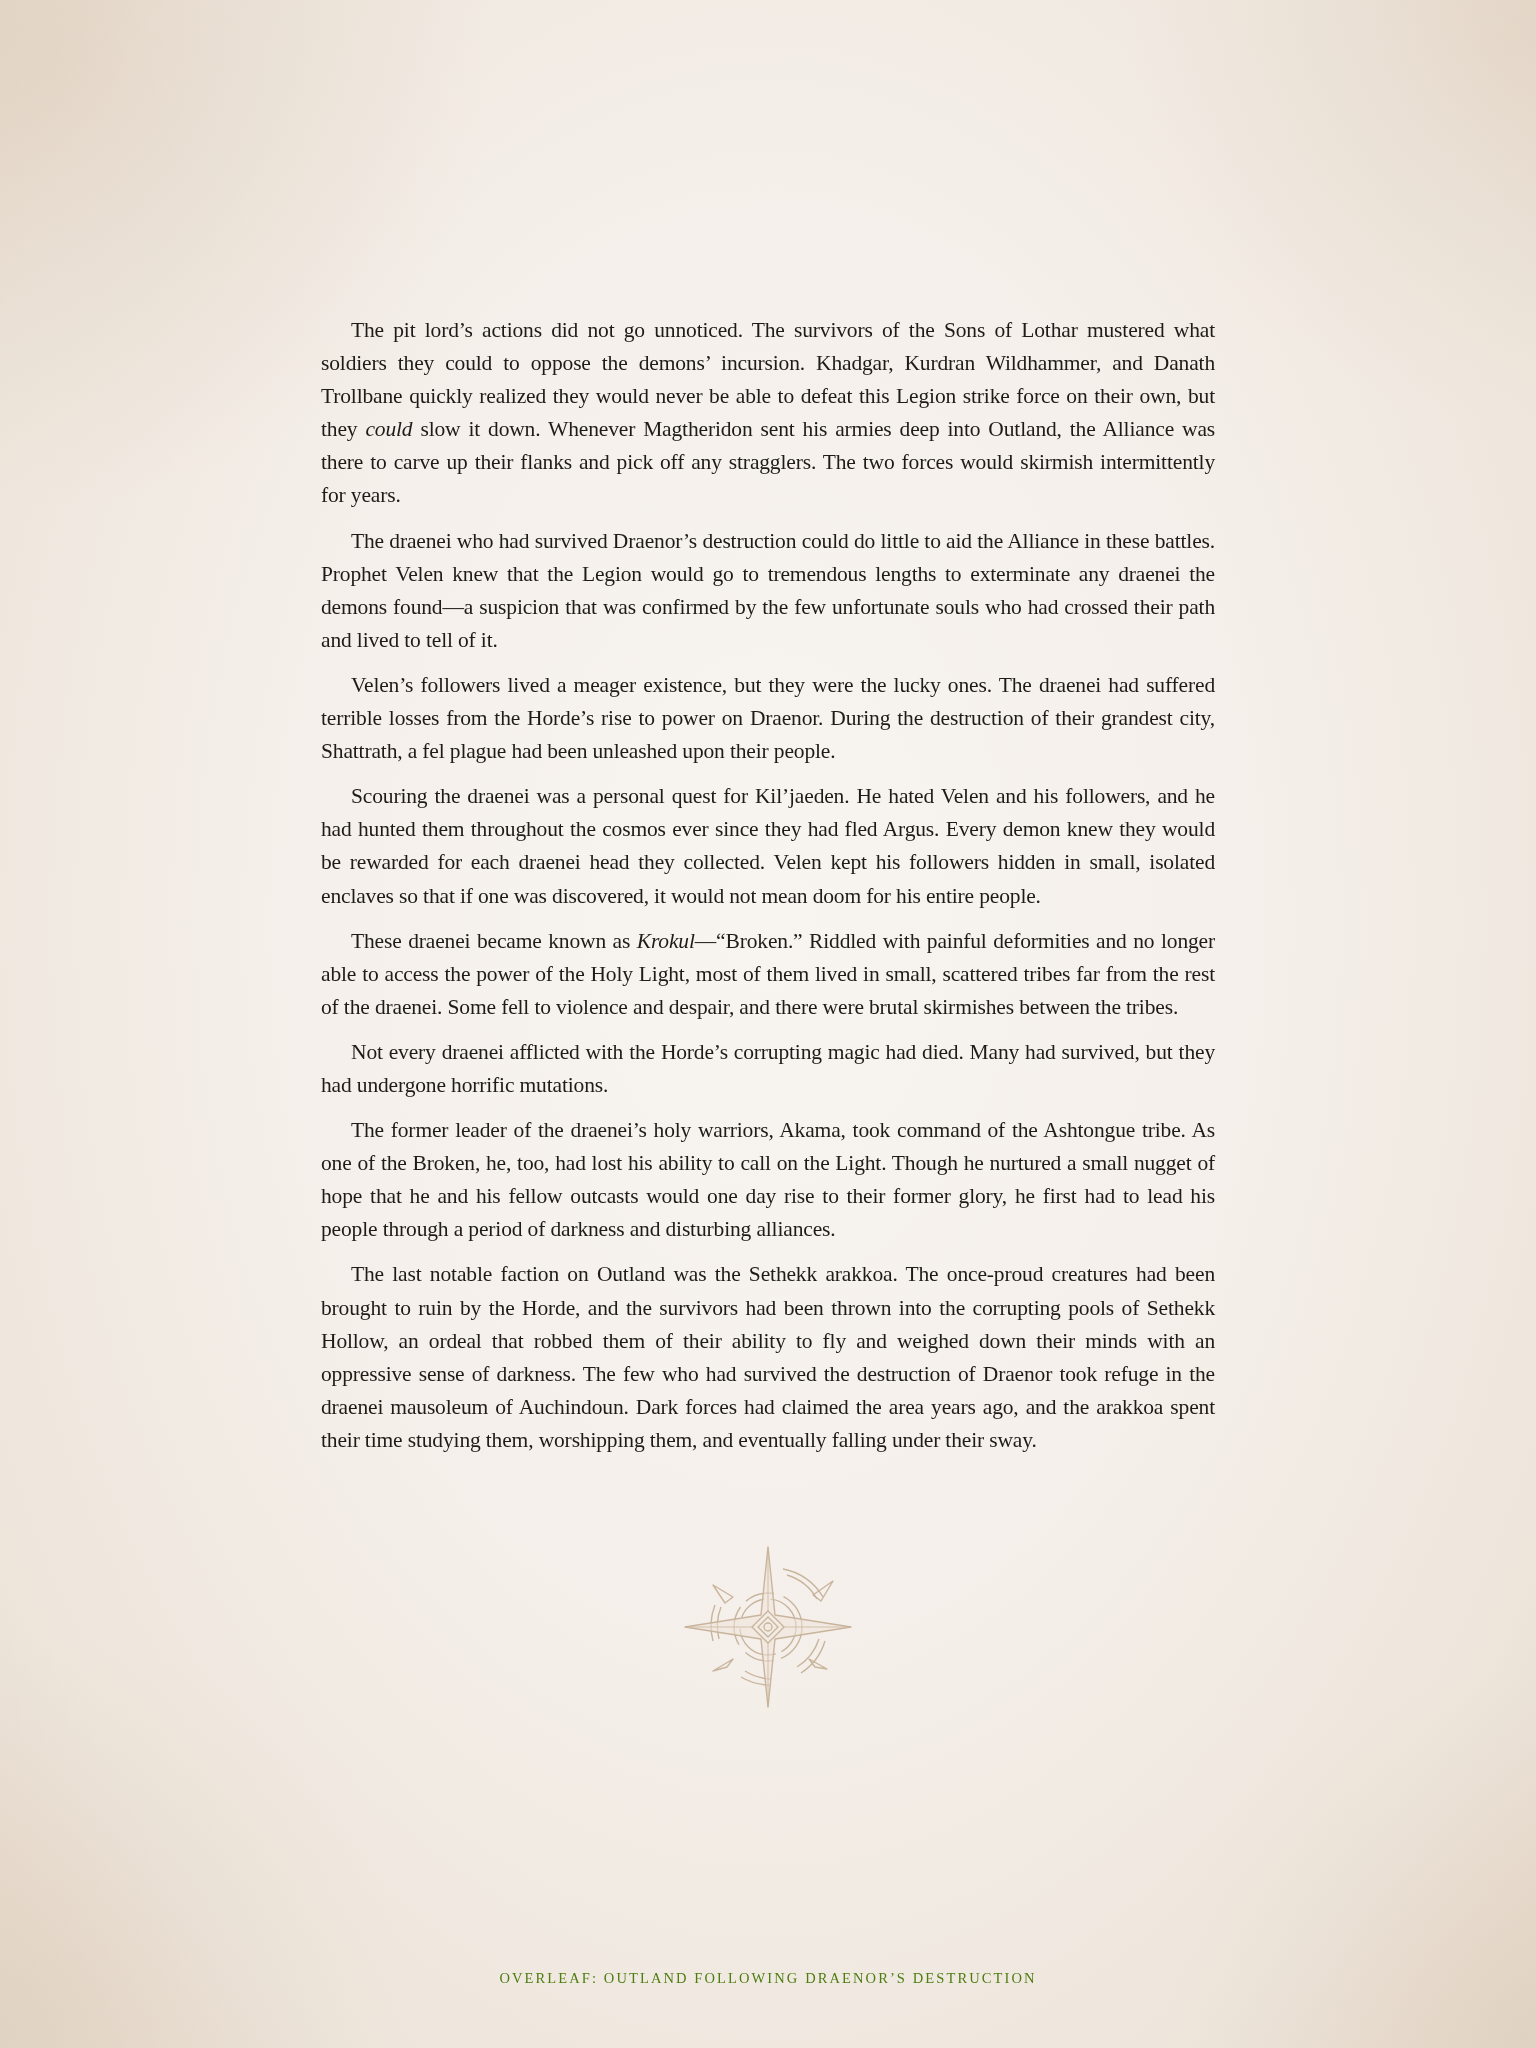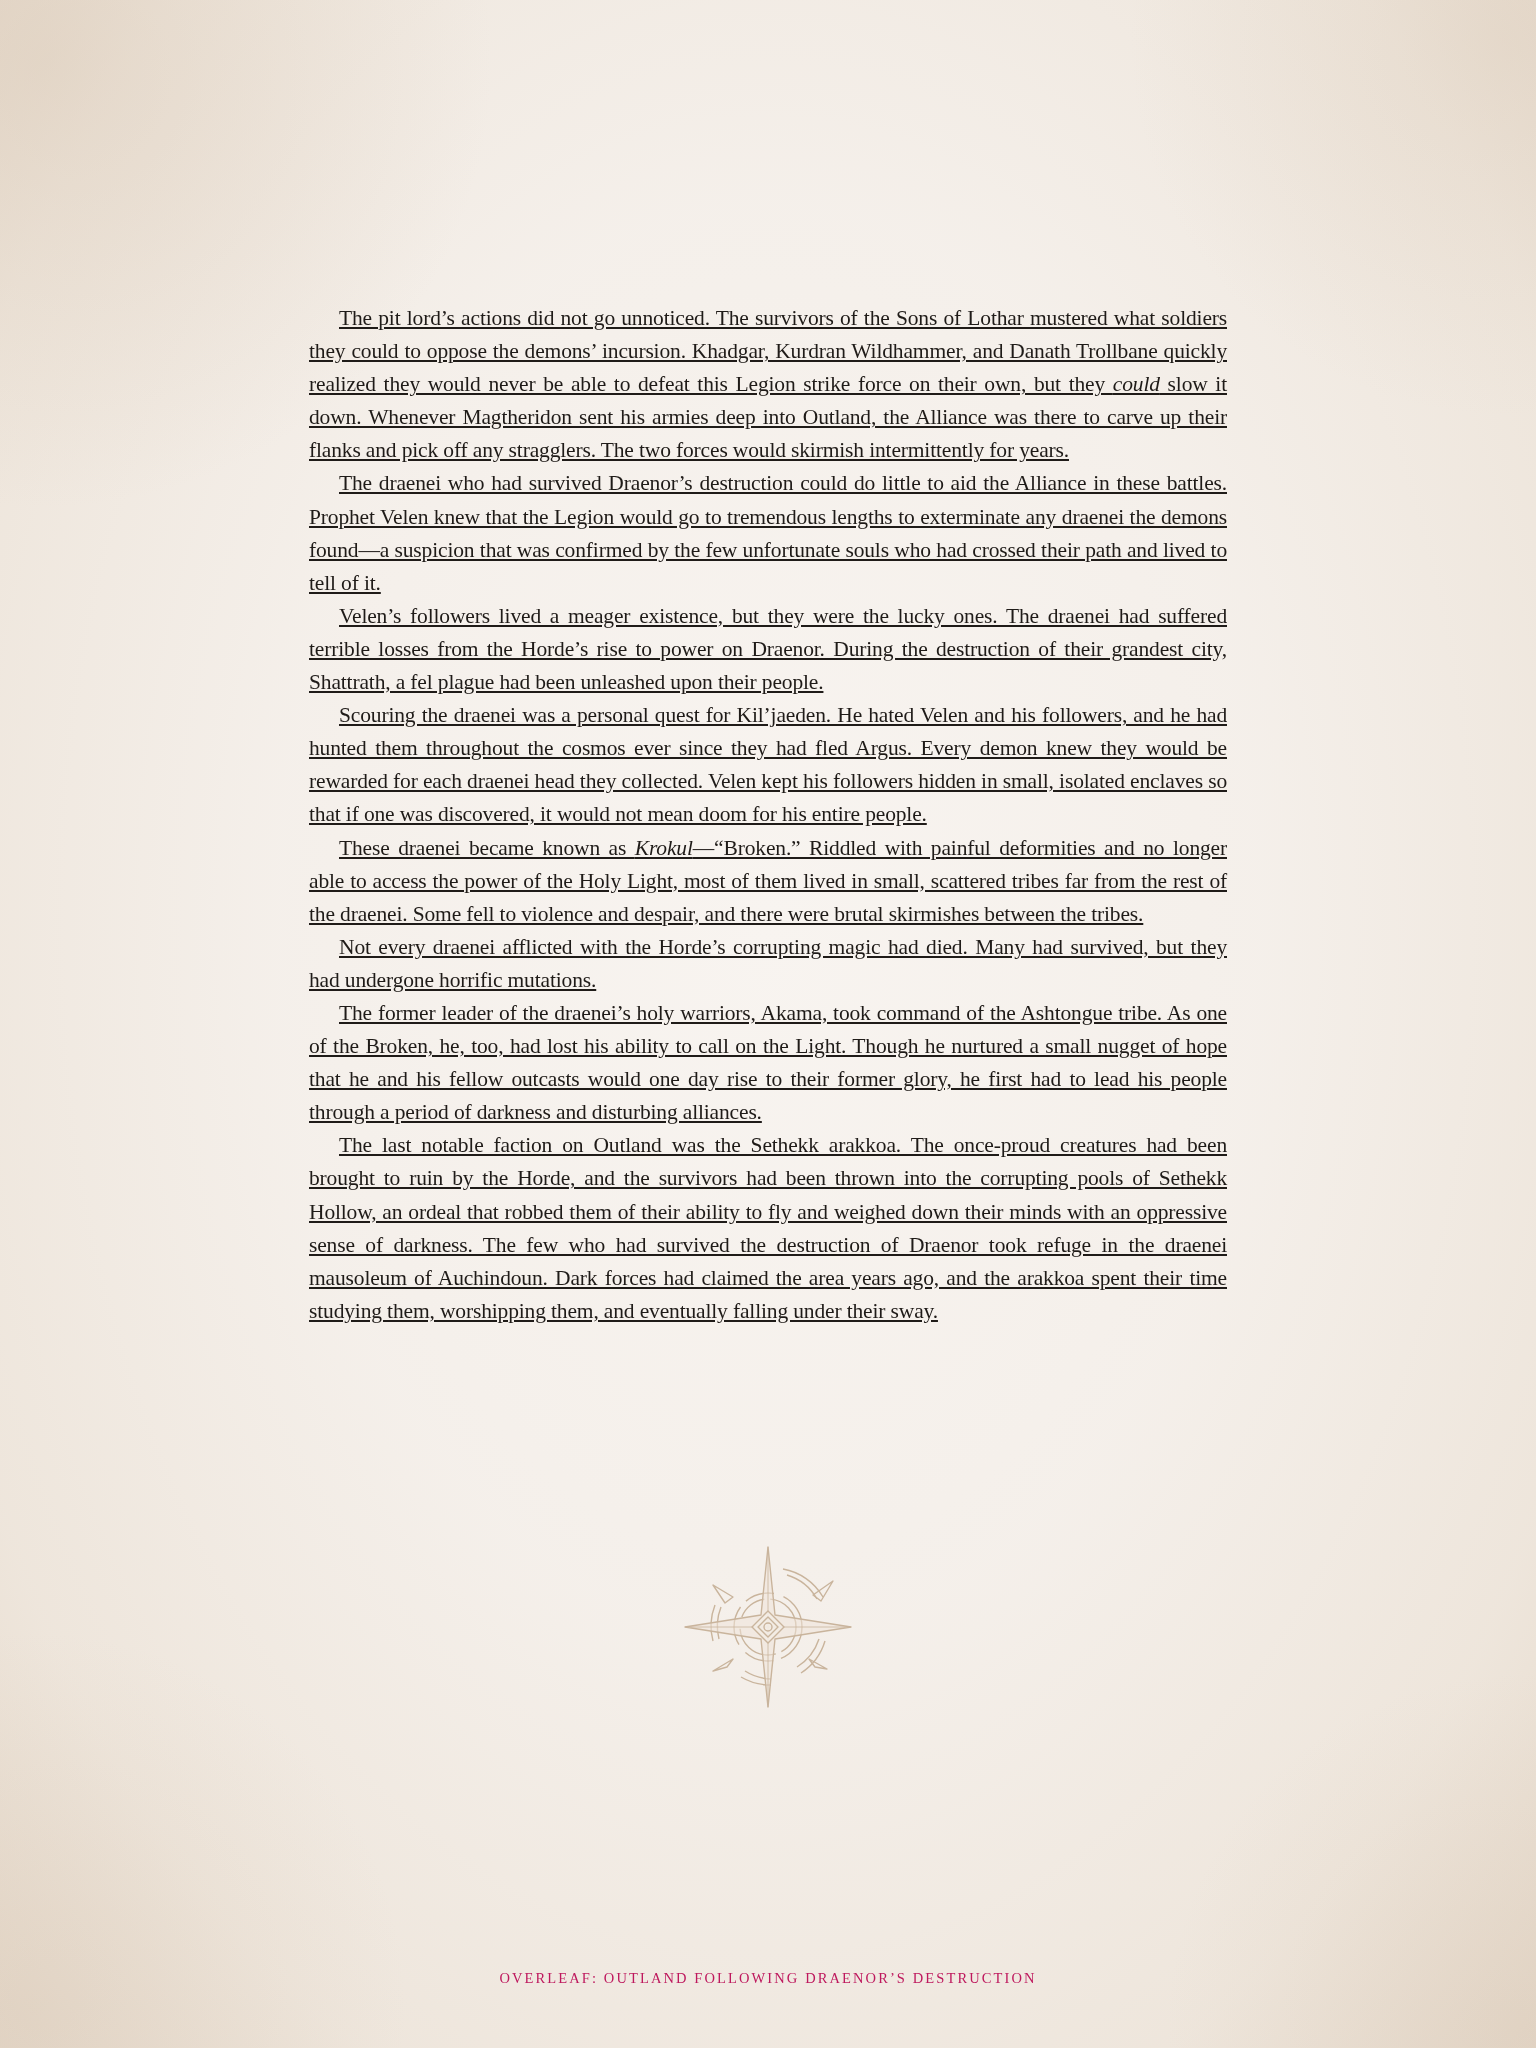--- a/index.html
+++ b/index.html
@@ -37,44 +37,43 @@
     top: 302px;
     width: 918px;
     color: #1f1b18;
     font-size: 21.5px;
     line-height: 33.1px;
     letter-spacing: -0.15px;
     text-align: justify;
     text-align-last: left;
   }
   .text-block p {
-    margin: 0;
+    margin: 12px;
     text-indent: 30px;
     hyphens: none;
-    text-decoration: underline;
   }
   .text-block em {
     font-style: italic;
   }
   .ornament {
     position: absolute;
     left: 683px;
     top: 1545px;
     width: 170px;
     height: 165px;
   }
   .caption {
     position: absolute;
     left: 0;
     right: 0;
     top: 1970px;
     text-align: center;
     font-size: 14.5px;
     letter-spacing: 2.1px;
-    color: #be185d;
+    color: #4d7c0f;
     text-transform: uppercase;
   }
 </style>
 </head>
 <body>
 
 <div class="page-bg"></div>
 
 <div class="text-block">
   <p>

